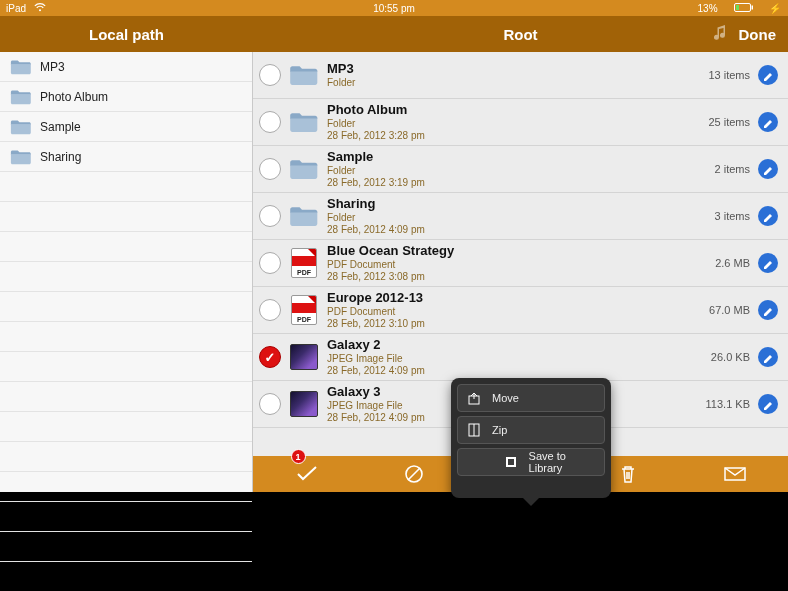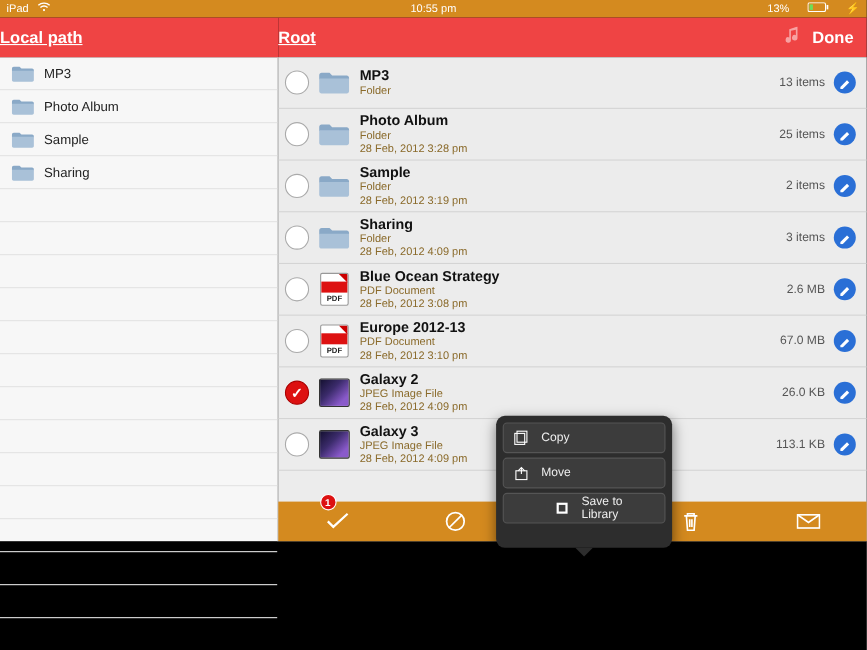--- a/index.html
+++ b/index.html
@@ -6,21 +6,21 @@
   body { width: 788px; height: 591px; overflow: hidden; background: #000; position: relative; }
 
   
   .statusbar { height: 16px; background: #d48a1f; color: #fff; display: flex; align-items: center; font-size: 10px; padding: 0 6px; position: relative; }
   .statusbar .sb-left { display: flex; align-items: center; gap: 8px; }
   .statusbar .sb-center { position: absolute; left: 50%; transform: translateX(-50%); }
   .statusbar .sb-right { margin-left: auto; display: flex; align-items: center; gap: 16px; }
   .wifi-icon { display:inline-block; }
 
   
-  .headerbar { height: 36px; background: #ef4444; color:#fff; display:flex; align-items:center; font-size:15px; font-weight:600; position:relative;text-decoration:underline; }
+  .headerbar { height: 36px; background: #a16207; color:#fff; display:flex; align-items:center; justify-content:center; font-size:15px; font-weight:600; position:relative; }
   .headerbar.left { width:253px; float:left; }
   .headerbar.right { width:535px; float:left; }
   .headerbar .done { position:absolute; right:12px; font-weight:600; }
   .headerbar .note-icon { position:absolute; right:60px; opacity:.5; }
   .clearfix::after { content:""; display:block; clear:both; }
 
   
   .main { display:flex; height:440px; }
   .sidebar { width:253px; background:#f7f7f7; border-right:1px solid #c9c9c9; }
   .sidebar-row { display:flex; align-items:center; height:30px; padding:0 10px; border-bottom:1px solid #e3e3e3; font-size:12px; color:#222; gap:8px; }
@@ -316,34 +316,34 @@
         </div>
         <div class="empty-content-row"></div>
         <div class="empty-content-row"></div>
         <div class="empty-content-row"></div>
       </div>
 
     <div class="popover" id="popover">
         <div class="pop-item">
           <span class="pi-icon">
             <svg width="14" height="14" viewBox="0 0 14 14">
-              <rect x="3" y="1" width="9" height="10" stroke="#fff" fill="none"></rect>
-              <rect x="1" y="3" width="9" height="10" stroke="#fff" fill="none"></rect>
+              <rect x="2" y="5" width="10" height="8" stroke="#fff" fill="none"></rect>
+              <path d="M7 2v6M4 5l3-3 3 3" stroke="#fff" fill="none"></path>
             </svg>
           </span>
-          <span>Copy</span>
+          <span>Move</span>
         </div>
         <div class="pop-item">
           <span class="pi-icon">
-            <svg width="14" height="14" viewBox="0 0 14 14">
-              <rect x="2" y="5" width="10" height="8" stroke="#fff" fill="none"></rect>
-              <path d="M7 2v6M4 5l3-3 3 3" stroke="#fff" fill="none"></path>
+            <svg width="12" height="14" viewBox="0 0 12 14">
+              <rect x="1" y="1" width="10" height="12" stroke="#fff" fill="none"></rect>
+              <line x1="6" y1="1" x2="6" y2="13" stroke="#fff"></line>
             </svg>
           </span>
-          <span>Move</span>
+          <span>Zip</span>
         </div>
         <div class="pop-item">
           <span class="pi-icon">
             <svg width="14" height="14" viewBox="0 0 14 14">
               <rect x="2" y="2" width="10" height="10" fill="#fff"></rect>
               <rect x="4" y="4" width="6" height="6" fill="#3c3c3c"></rect>
             </svg>
           </span>
           <span>Save to Library</span>
         </div>

